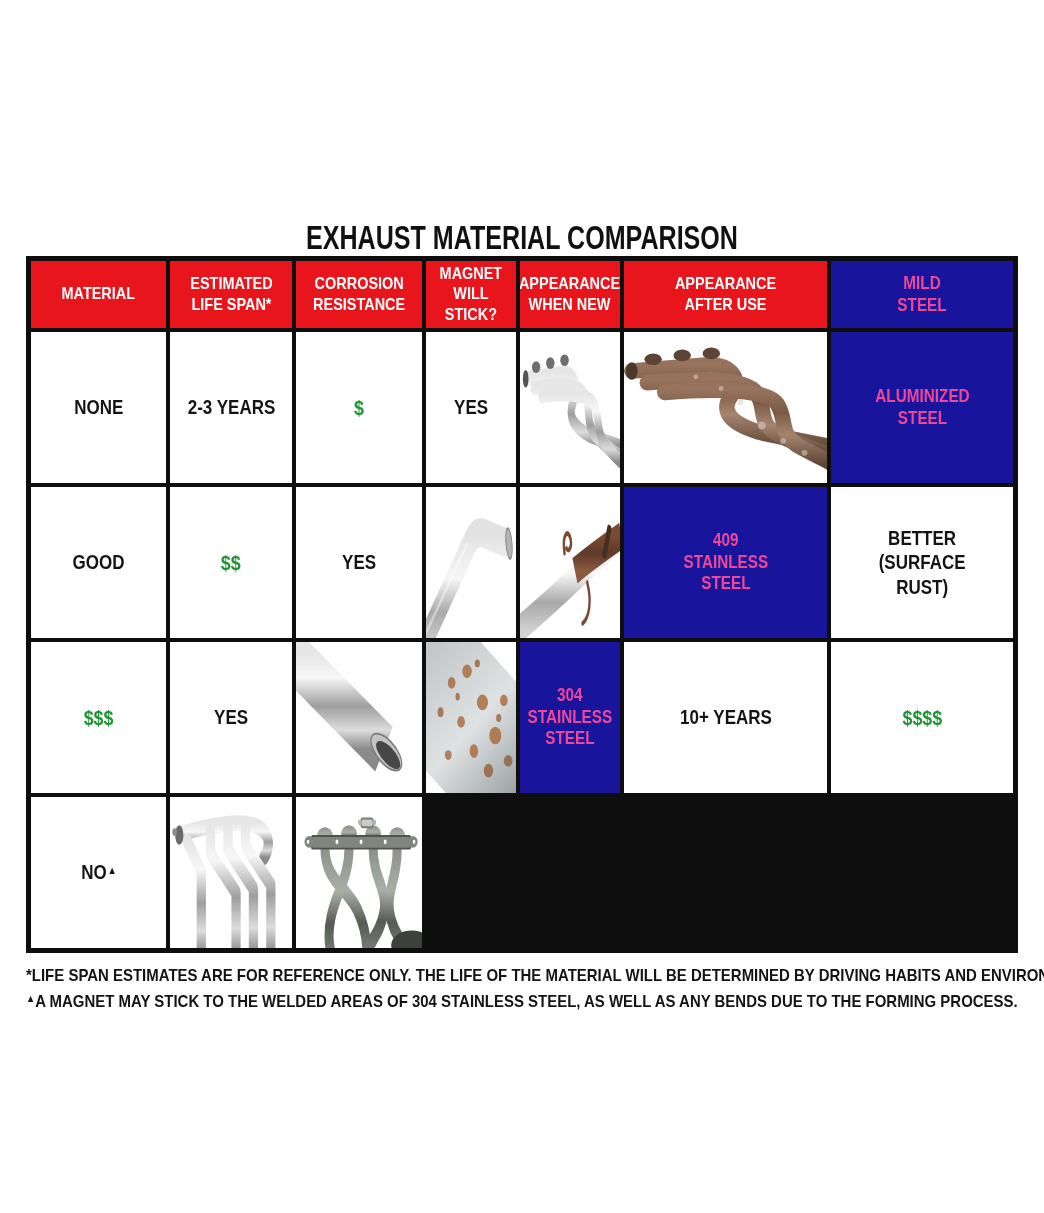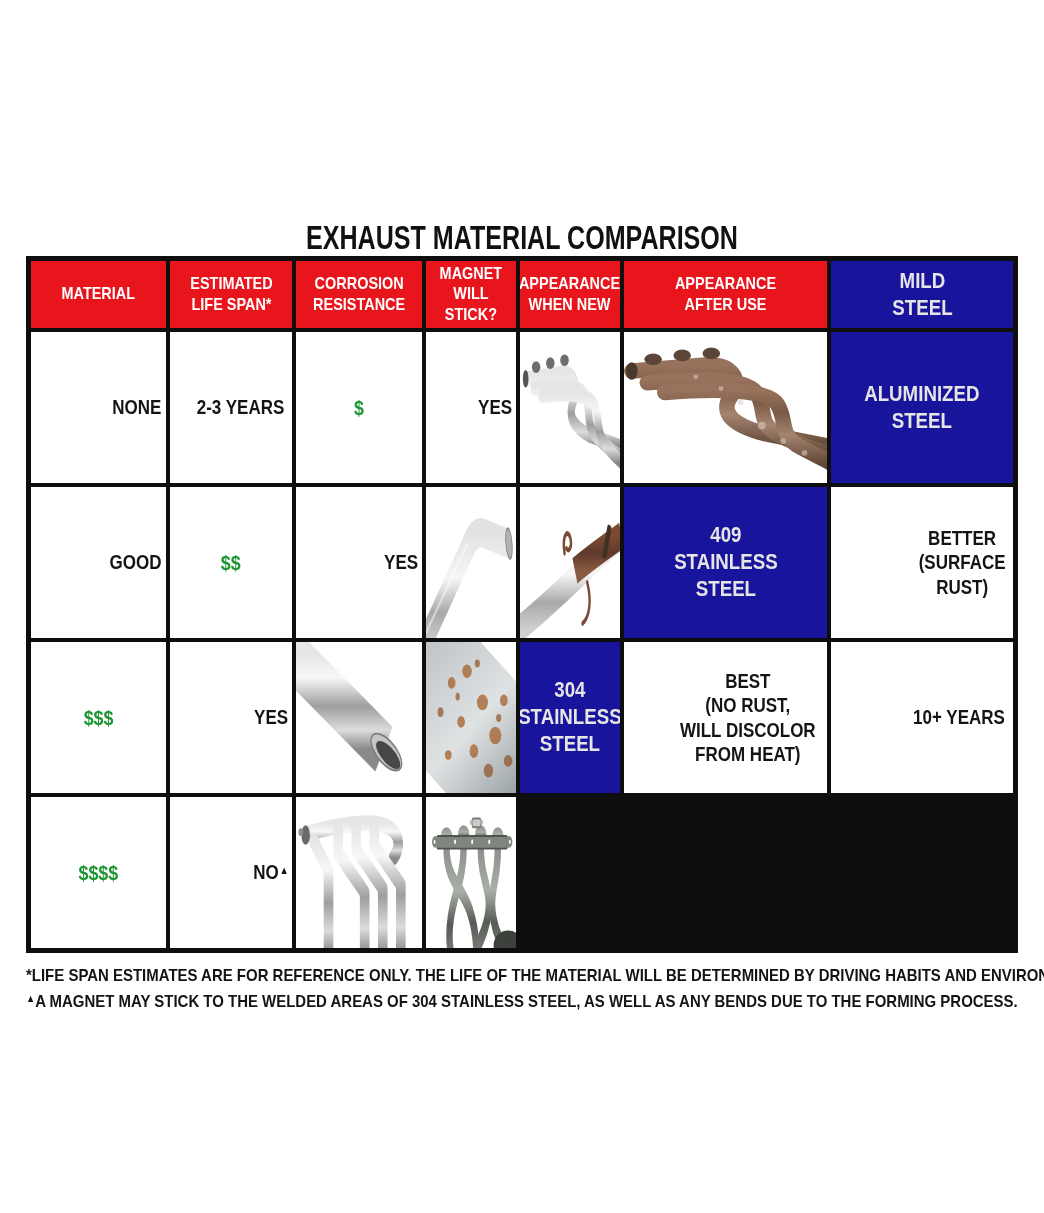--- a/index.html
+++ b/index.html
@@ -11,22 +11,22 @@
   .comparison-table{position:absolute;left:26px;top:256px;width:992px;height:697px;
          box-sizing:border-box;background:#0e0e0e;border:5px solid #0e0e0e;
          display:grid;gap:4px;
          grid-template-columns:140fr 126fr 131fr 93fr 103fr 211fr 188fr;
          grid-template-rows:67px 1fr 1fr 1fr 1fr;}
   .cell{background:#fff;display:flex;align-items:center;justify-content:center;
         text-align:center;overflow:hidden;}
   .cond{display:inline-block;transform:scaleX(0.85);transform-origin:center;
         white-space:pre-line;}
   .cell-header{background:#e9151d;color:#ffffff;font-weight:bold;font-size:17px;line-height:1.18;}
-  .cell-material{background:#19149c;color:#e5e5e5;font-weight:bold;font-size:22px;line-height:1.22;}
-  .cell-data{color:#141414;font-weight:bold;font-size:20px;line-height:1.22;justify-content:flex-end;}
+  .cell-material{background:#19149c;color:#ec4899;font-weight:bold;font-size:18px;line-height:1.22;}
+  .cell-data{color:#141414;font-weight:bold;font-size:20px;line-height:1.22;}
   .cell-cost{color:#1d9632;font-weight:bold;font-size:21px;}
   .cell-magnet sup{font-size:11px;vertical-align:0.5em;margin-left:1px;}
   .cell-photo{padding:0;}
   .cell-photo svg{width:100%;height:100%;display:block;}
   .footnotes{position:absolute;left:26px;top:963px;width:992px;color:#141414;
              font-weight:bold;font-size:17px;line-height:1.55;}
   .fn-line{display:block;white-space:nowrap;transform:scaleX(0.88);transform-origin:left center;}
   .fn2 .fn-marker{font-size:0.62em;vertical-align:0.5em;}
   .defs-svg{position:absolute;width:0;height:0;overflow:hidden;}
 </style>
@@ -228,26 +228,20 @@
           <ellipse cx="74" cy="56" rx="5" ry="4"></ellipse>
             <ellipse cx="170" cy="78" rx="6" ry="4"></ellipse>
         </g>
       </svg>
     </div>
 
     <div class="cell cell-material">
         <span class="cond">304
 STAINLESS
 STEEL</span>
-      </div>
-    <div class="cell cell-data">
-        <span class="cond">BEST
-(NO RUST,
-WILL DISCOLOR
-FROM HEAT)</span>
       </div>
     <div class="cell cell-data">
         <span class="cond">10+ YEARS</span>
       </div>
     <div class="cell cell-cost">
         <span class="cond">$$$$</span>
       </div>
     <div class="cell cell-data cell-magnet">
         <span class="cond"><span>NO</span><sup>▲</sup></span>
       </div>

